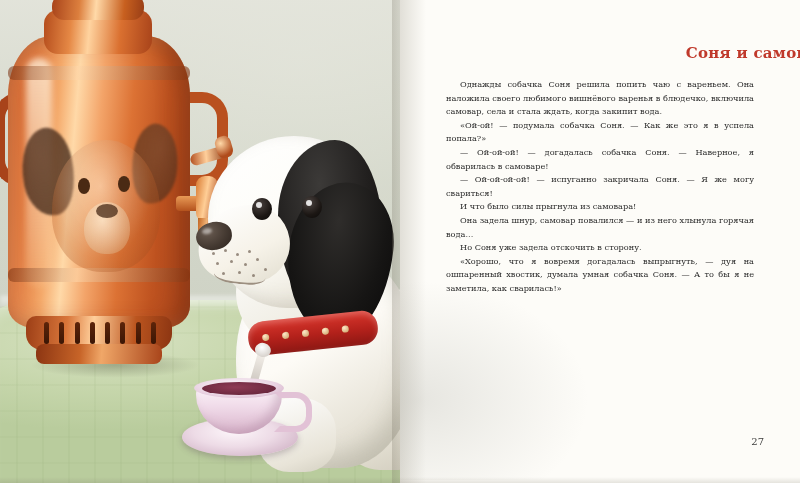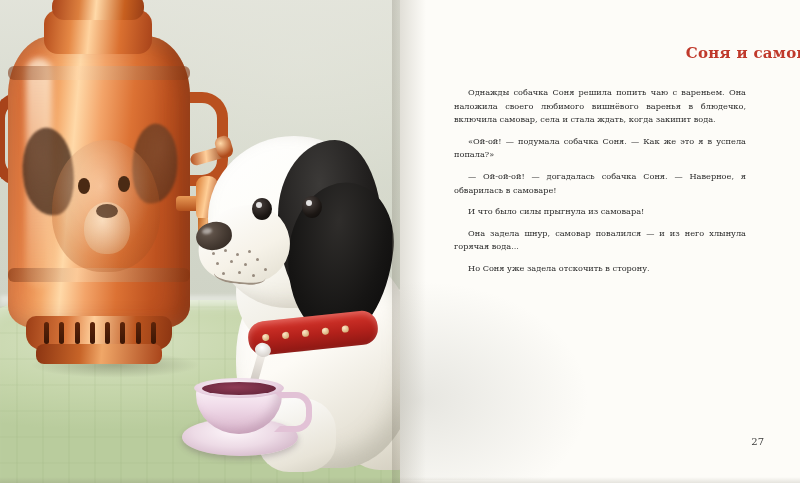--- a/index.html
+++ b/index.html
@@ -475,21 +475,21 @@
     position: absolute;
     left: 46px; top: 78px;
     width: 308px;
     font-family: "DejaVu Serif", serif;
     font-size: 8.2px;
     line-height: 13.6px;
     color: #2b2b2b;
     text-align: justify;
   }
   .story-body p {
-    margin: 8px;
+    margin: 0;
     text-indent: 14px;
   }
   .page-number {
     position: absolute;
     right: 36px; bottom: 36px;
     font-family: "DejaVu Serif", serif;
     font-size: 10px;
     color: #3a3a3a;
   }
   
@@ -602,22 +602,24 @@
 
   <div class="text-page">
     <div class="right-shade"></div>
 
     <div class="story-title">Соня и самовар</div>
 
     <div class="story-body">
       <p>Однажды собачка Соня решила попить чаю с вареньем. Она наложила своего любимого вишнёвого варенья в блюдечко, включила самовар, села и стала ждать, когда закипит вода.</p>
       <p>«Ой-ой! — подумала собачка Соня. — Как же это я в успела попала?»</p>
       <p>— Ой-ой-ой! — догадалась собачка Соня. — Наверное, я обварилась в самоваре!</p>
+      <p>— Ой-ой-ой-ой! — испуганно закричала Соня. — Я же могу свариться!</p>
       <p>И что было силы прыгнула из самовара!</p>
       <p>Она задела шнур, самовар повалился — и из него хлынула горячая вода...</p>
       <p>Но Соня уже задела отскочить в сторону.</p>
+      <p>«Хорошо, что я вовремя догадалась выпрыгнуть, — дуя на ошпаренный хвостик, думала умная собачка Соня. — А то бы я не заметила, как сварилась!»</p>
     </div>
 
     <div class="page-number">27</div>
   </div>
 
   <div class="bottom-edge"></div>
 </div>
 
 </body></html>

